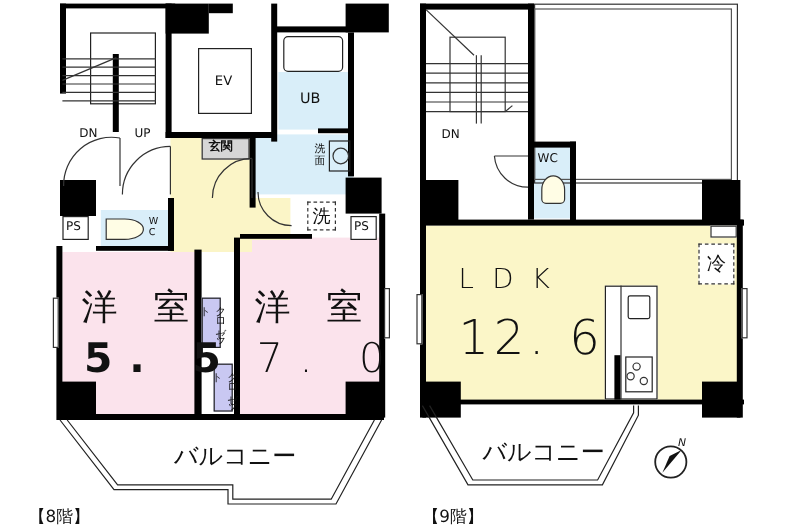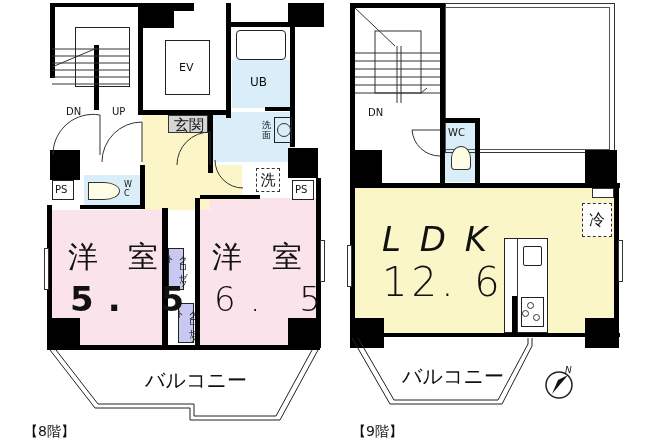--- a/index.html
+++ b/index.html
@@ -81,21 +81,21 @@
   <div class="lbl" style="left:250px;top:76px;font-size:12px;">UB</div>
   <div class="wall" style="left:265px;top:107px;width:28px;height:4px;"></div>
 
   <div class="lbl" style="left:262px;top:120px;font-size:9px;line-height:10px;">洗<br>面</div>
   <div class="thin" style="left:274px;top:117px;width:18px;height:26px;"></div>
   <div class="abs" style="left:277px;top:123px;width:12px;height:12px;border:1px solid #333;border-radius:50%;"></div>
   <div class="dash" style="left:256px;top:168px;width:24px;height:24px;font-size:15px;">
     <span>洗</span>
   </div>
 
-  <div class="lbl" style="left:174px;top:118px;font-size:15px;">玄関</div>
+  <div class="lbl" style="left:174px;top:118px;font-size:10px;font-weight:bold;">玄関</div>
   <div class="wall" style="left:208px;top:113px;width:5px;height:60px;"></div>
   <svg style="left:175px;top:130px;" width="70" height="70">
     <g fill="none" stroke="#333" stroke-width="1">
       <path d="M2 35 A33 33 0 0 1 35 2"></path>
         <path d="M35 2 L35 35"></path>
       <path d="M40 30 A28 28 0 0 0 68 58"></path>
     </g>
   </svg>
 
   <div class="thin" style="left:52px;top:180px;width:22px;height:20px;background:#fff;"></div>
@@ -112,21 +112,21 @@
   <div class="wall" style="left:200px;top:195px;width:60px;height:4px;"></div>
   <div class="closet" style="left:168px;top:248px;width:16px;height:42px;">
       <span>クロゼット</span>
     </div>
   <div class="closet" style="left:178px;top:303px;width:16px;height:40px;">
       <span>クロゼット</span>
     </div>
   <div class="lbl big" style="left:68px;top:242px;font-size:30px;">洋　室</div>
   <div class="lbl big" style="left:70px;top:282px;font-size:34px;letter-spacing:14px;font-weight:bold;">5. 5</div>
   <div class="lbl big" style="left:212px;top:242px;font-size:30px;">洋　室</div>
-  <div class="lbl big" style="left:214px;top:282px;font-size:34px;letter-spacing:14px;">6. 5</div>
+  <div class="lbl big" style="left:214px;top:282px;font-size:34px;letter-spacing:14px;">7. 0</div>
 
   <div class="abs" style="left:44px;top:248px;width:3px;height:40px;border:1px solid #333;background:#fff;"></div>
   <div class="abs" style="left:320px;top:240px;width:3px;height:40px;border:1px solid #333;background:#fff;"></div>
 
   <svg style="left:50px;top:348px;" width="275" height="75">
     <g fill="none" stroke="#222" stroke-width="1">
       <path d="M0 2 L45 60 L140 60 L140 72 L230 72 L268 2"></path>
       <path d="M6 2 L48 56 L144 56 L144 68 L226 68 L262 2"></path>
     </g>
   </svg>
@@ -177,21 +177,21 @@
         <path d="M2 2 L30 2"></path>
     </g>
   </svg>
 
   <div class="wall" style="left:440px;top:118px;width:40px;height:5px;"></div>
   <div class="wall" style="left:475px;top:118px;width:5px;height:68px;"></div>
   <div class="lbl" style="left:448px;top:128px;font-size:10px;">WC</div>
   <div class="abs" style="left:451px;top:146px;width:18px;height:22px;border:1px solid #333;border-radius:50% 50% 4px 4px;background:#fffde5;"></div>
 
 
-  <div class="lbl big" style="left:382px;top:222px;font-size:34px;letter-spacing:4px;font-style:italic;">L D K</div>
+  <div class="lbl big" style="left:382px;top:222px;font-size:23px;letter-spacing:4px;">L D K</div>
   <div class="lbl big" style="left:382px;top:262px;font-size:40px;letter-spacing:4px;">12. 6</div>
 
   <div class="thin" style="left:504px;top:238px;width:44px;height:95px;background:#fff;"></div>
   <div class="abs" style="left:517px;top:238px;width:1px;height:95px;background:#333;"></div>
   <div class="wall" style="left:512px;top:296px;width:5px;height:37px;"></div>
   <div class="thin" style="left:523px;top:246px;width:19px;height:20px;border-radius:2px;"></div>
   <div class="thin" style="left:521px;top:297px;width:23px;height:30px;"></div>
   <div class="abs" style="left:527px;top:302px;width:5px;height:5px;border:1px solid #333;border-radius:50%;"></div>
   <div class="abs" style="left:522px;top:310px;width:5px;height:5px;border:1px solid #333;border-radius:50%;"></div>
   <div class="abs" style="left:533px;top:314px;width:5px;height:5px;border:1px solid #333;border-radius:50%;"></div>

